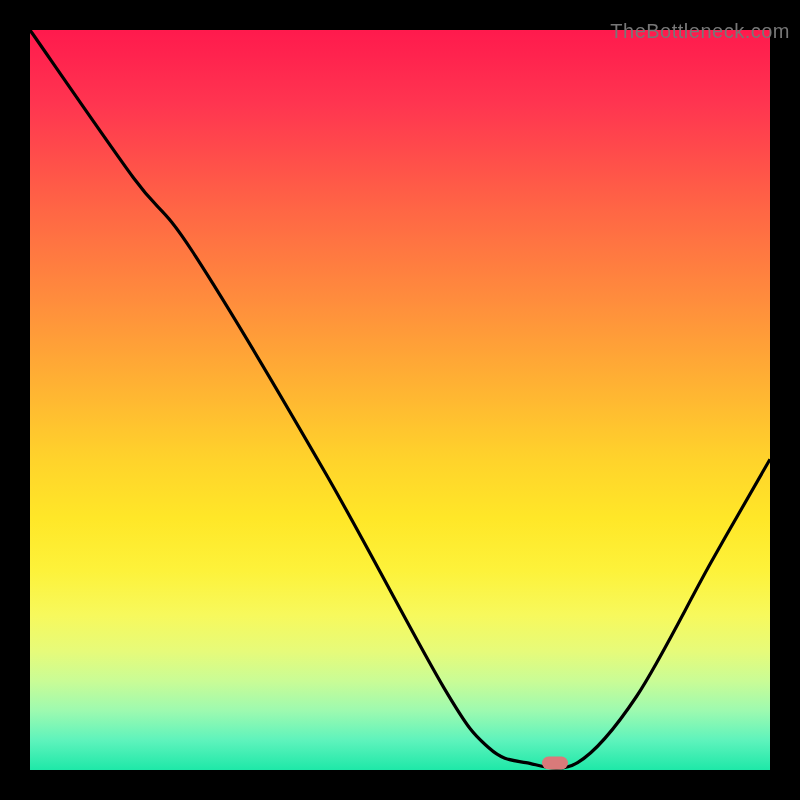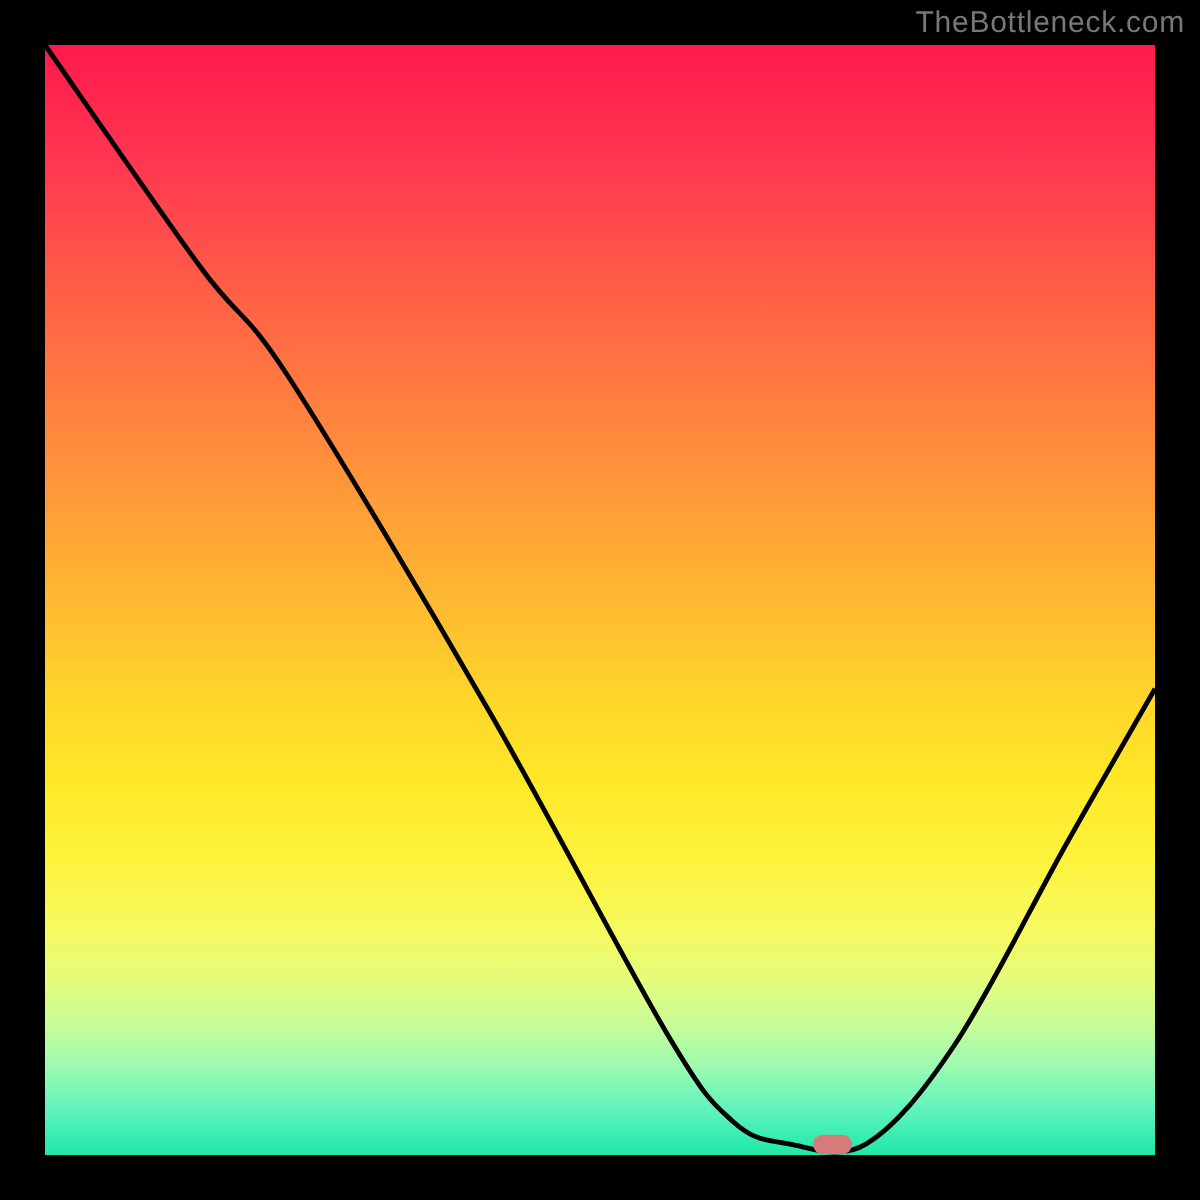--- a/index.html
+++ b/index.html
@@ -12,21 +12,21 @@
     font-family: Arial, Helvetica, sans-serif;
   }
   .outer {
     position: relative;
     width: 800px;
     height: 800px;
     background: #000;
   }
   .watermark {
     position: absolute;
-    top: 4px;
+    top: 20px;
     right: 10px;
     color: #777;
     font-size: 20px;
     font-weight: 500;
     letter-spacing: 0.5px;
     z-index: 50;
     text-align: right;
   }
   
   .plot {

